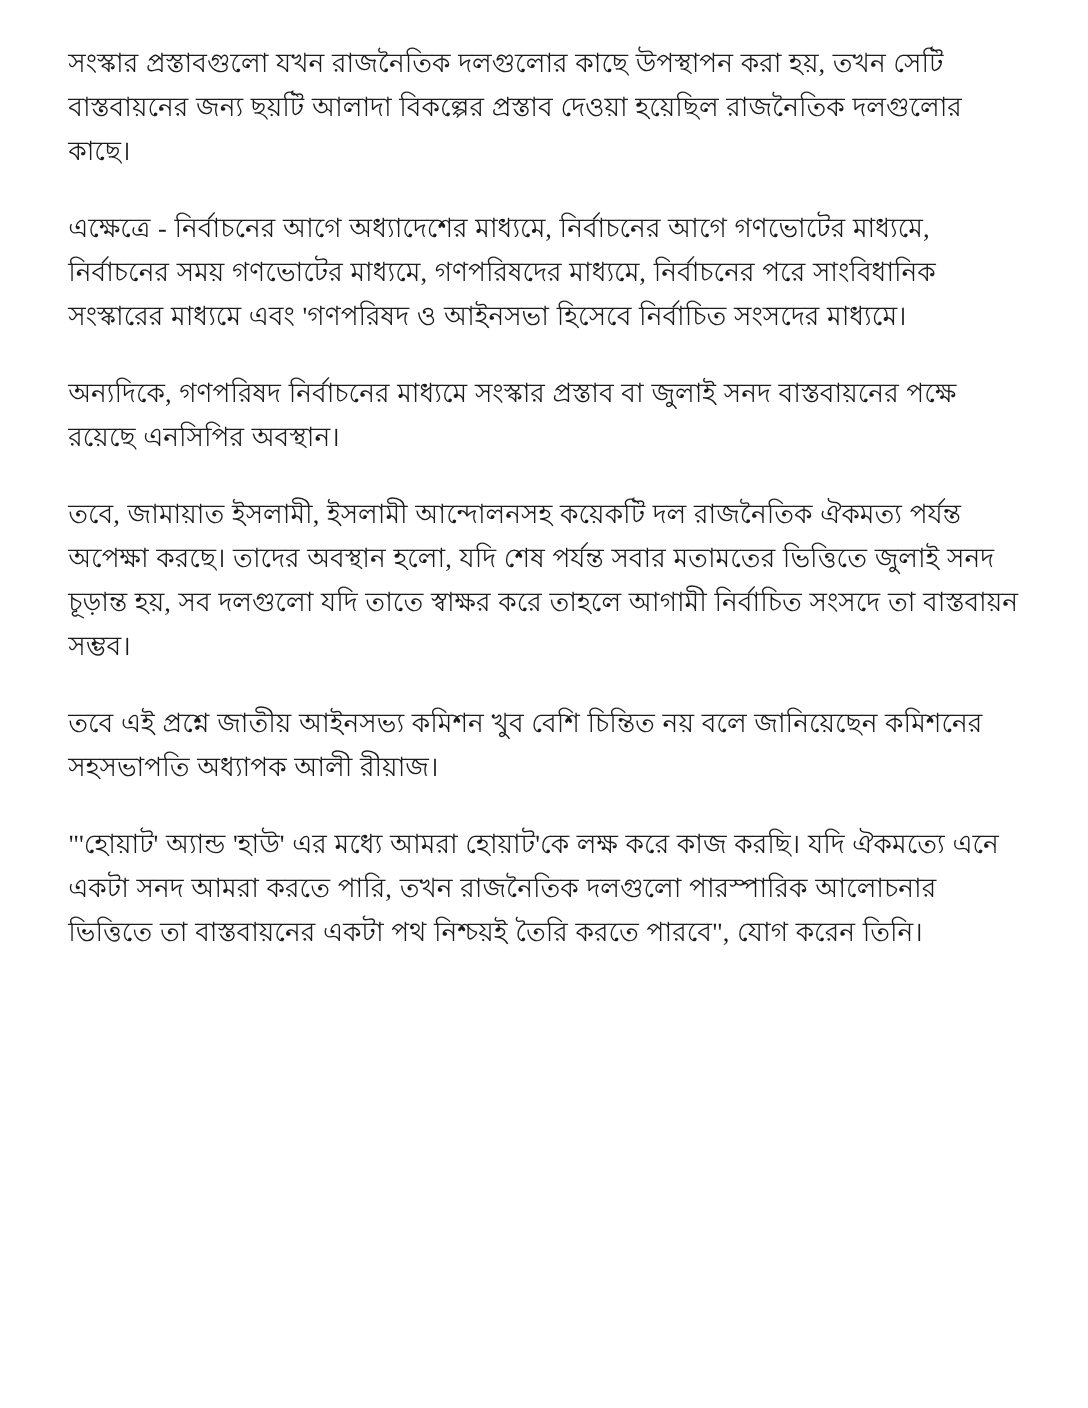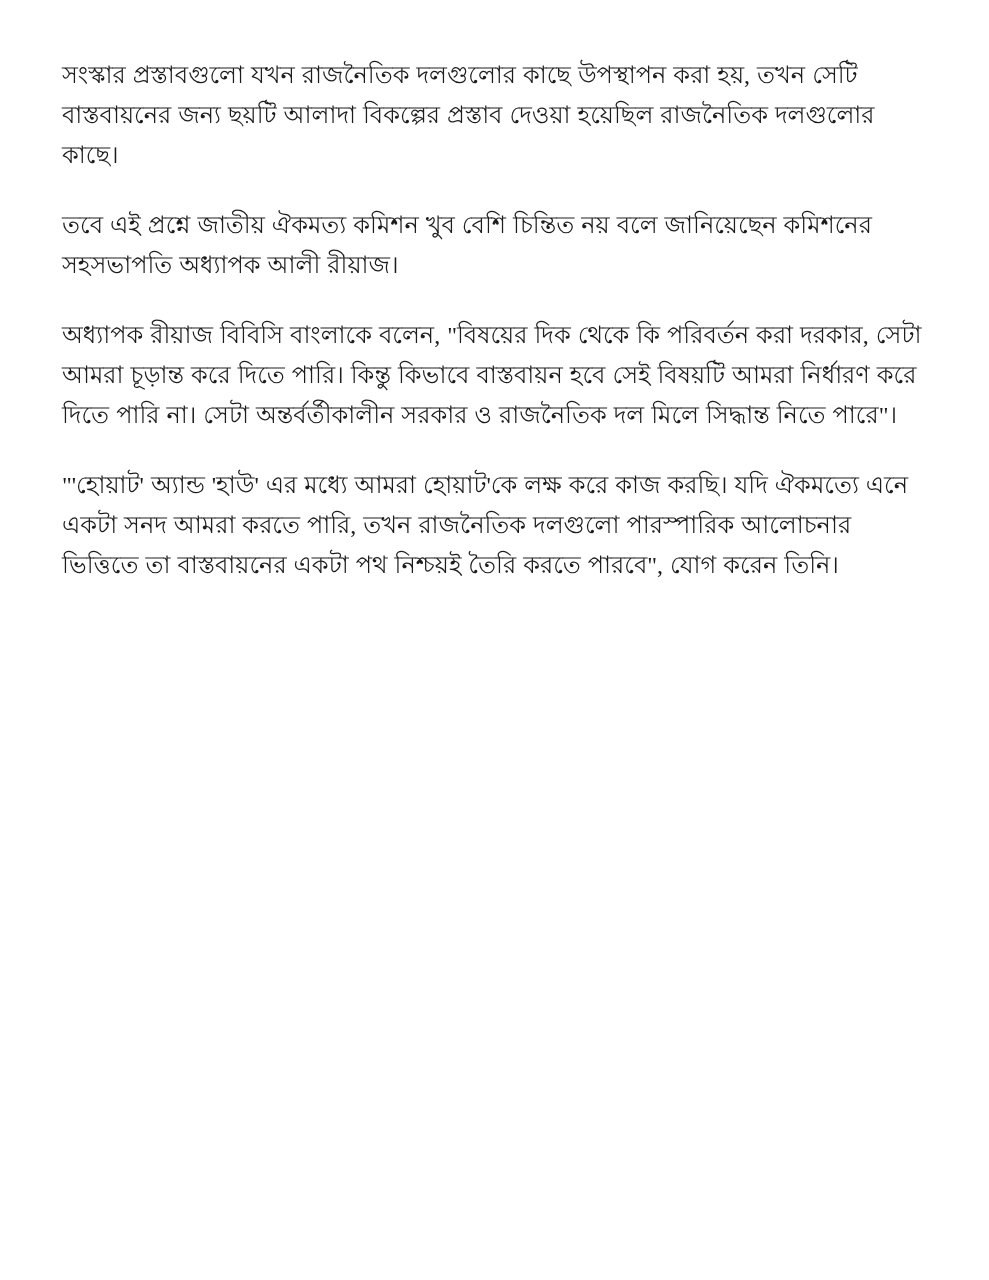--- a/index.html
+++ b/index.html
@@ -6,37 +6,39 @@
     margin: 0;
     padding: 0;
     background: #ffffff;
   }
   .page {
     position: relative;
     width: 989px;
     height: 1184px;
     box-sizing: border-box;
     background: #ffffff;
-    padding: 55px 58px 0 62px;
+    padding: 38px 58px 0 62px;
     overflow: hidden;
     font-family: "Liberation Serif", "DejaVu Serif", serif;
   }
   .article p {
     margin: 0 0 30px 0;
     font-size: 24px;
     line-height: 40px;
     color: #1c1c1c;
     text-align: left;
     word-spacing: 1px;
     -webkit-font-smoothing: antialiased;
   }
 </style>
 </head>
 <body>
 
 <div class="page">
   <div class="article">
     <p>সংস্কার প্রস্তাবগুলো যখন রাজনৈতিক দলগুলোর কাছে উপস্থাপন করা হয়, তখন সেটি বাস্তবায়নের জন্য ছয়টি আলাদা বিকল্পের প্রস্তাব দেওয়া হয়েছিল রাজনৈতিক দলগুলোর কাছে।</p>
-    <p>তবে এই প্রশ্নে জাতীয় ঐকমত্য কমিশন খুব বেশি চিন্তিত নয় বলে জানিয়েছেন কমিশনের সহসভাপতি অধ্যাপক আলী রীয়াজ।</p>
-    <p>অধ্যাপক রীয়াজ বিবিসি বাংলাকে বলেন, "বিষয়ের দিক থেকে কি পরিবর্তন করা দরকার, সেটা আমরা চূড়ান্ত করে দিতে পারি। কিন্তু কিভাবে বাস্তবায়ন হবে সেই বিষয়টি আমরা নির্ধারণ করে দিতে পারি না। সেটা অন্তর্বর্তীকালীন সরকার ও রাজনৈতিক দল মিলে সিদ্ধান্ত নিতে পারে"।</p>
+    <p>এক্ষেত্রে - নির্বাচনের আগে অধ্যাদেশের মাধ্যমে, নির্বাচনের আগে গণভোটের মাধ্যমে, নির্বাচনের সময় গণভোটের মাধ্যমে, গণপরিষদের মাধ্যমে, নির্বাচনের পরে সাংবিধানিক সংস্কারের মাধ্যমে এবং 'গণপরিষদ ও আইনসভা হিসেবে নির্বাচিত সংসদের মাধ্যমে।</p>
+    <p>অন্যদিকে, গণপরিষদ নির্বাচনের মাধ্যমে সংস্কার প্রস্তাব বা জুলাই সনদ বাস্তবায়নের পক্ষে রয়েছে এনসিপির অবস্থান।</p>
+    <p>তবে, জামায়াত ইসলামী, ইসলামী আন্দোলনসহ কয়েকটি দল রাজনৈতিক ঐকমত্য পর্যন্ত অপেক্ষা করছে। তাদের অবস্থান হলো, যদি শেষ পর্যন্ত সবার মতামতের ভিত্তিতে জুলাই সনদ চূড়ান্ত হয়, সব দলগুলো যদি তাতে স্বাক্ষর করে তাহলে আগামী নির্বাচিত সংসদে তা বাস্তবায়ন সম্ভব।</p>
+    <p>তবে এই প্রশ্নে জাতীয় আইনসভ্য কমিশন খুব বেশি চিন্তিত নয় বলে জানিয়েছেন কমিশনের সহসভাপতি অধ্যাপক আলী রীয়াজ।</p>
     <p>"'হোয়াট' অ্যান্ড 'হাউ' এর মধ্যে আমরা হোয়াট'কে লক্ষ করে কাজ করছি। যদি ঐকমত্যে এনে একটা সনদ আমরা করতে পারি, তখন রাজনৈতিক দলগুলো পারস্পারিক আলোচনার ভিত্তিতে তা বাস্তবায়নের একটা পথ নিশ্চয়ই তৈরি করতে পারবে", যোগ করেন তিনি।</p>
   </div>
 </div>
 
 </body></html>

